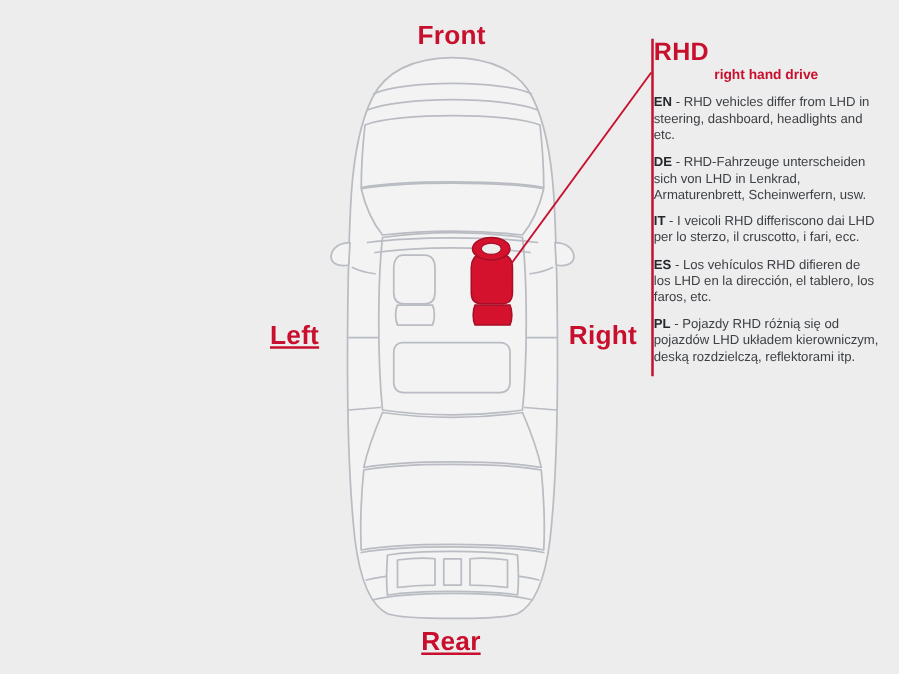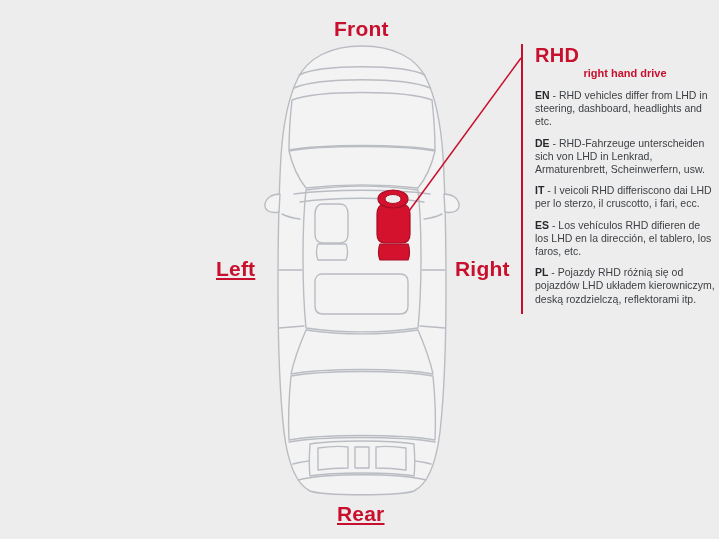--- a/index.html
+++ b/index.html
@@ -41,23 +41,22 @@
     top: 44px;
     width: 220px;
     height: 452px;
   }
   #car-svg { display: block; }
 
   
   #info-panel {
     position: absolute;
     left: 521px;
-    top: 44px;
+    top: 31px;
     width: 180px;
-    padding-left: 12px;
     border-left: 2px solid #c8102e;
     box-sizing: content-box;
   }
   #info-title {
     color: #c8102e;
     font-weight: bold;
     font-size: 20px;
     line-height: 22px;
     margin: 0 0 1px 0;
     letter-spacing: 0.3px;

